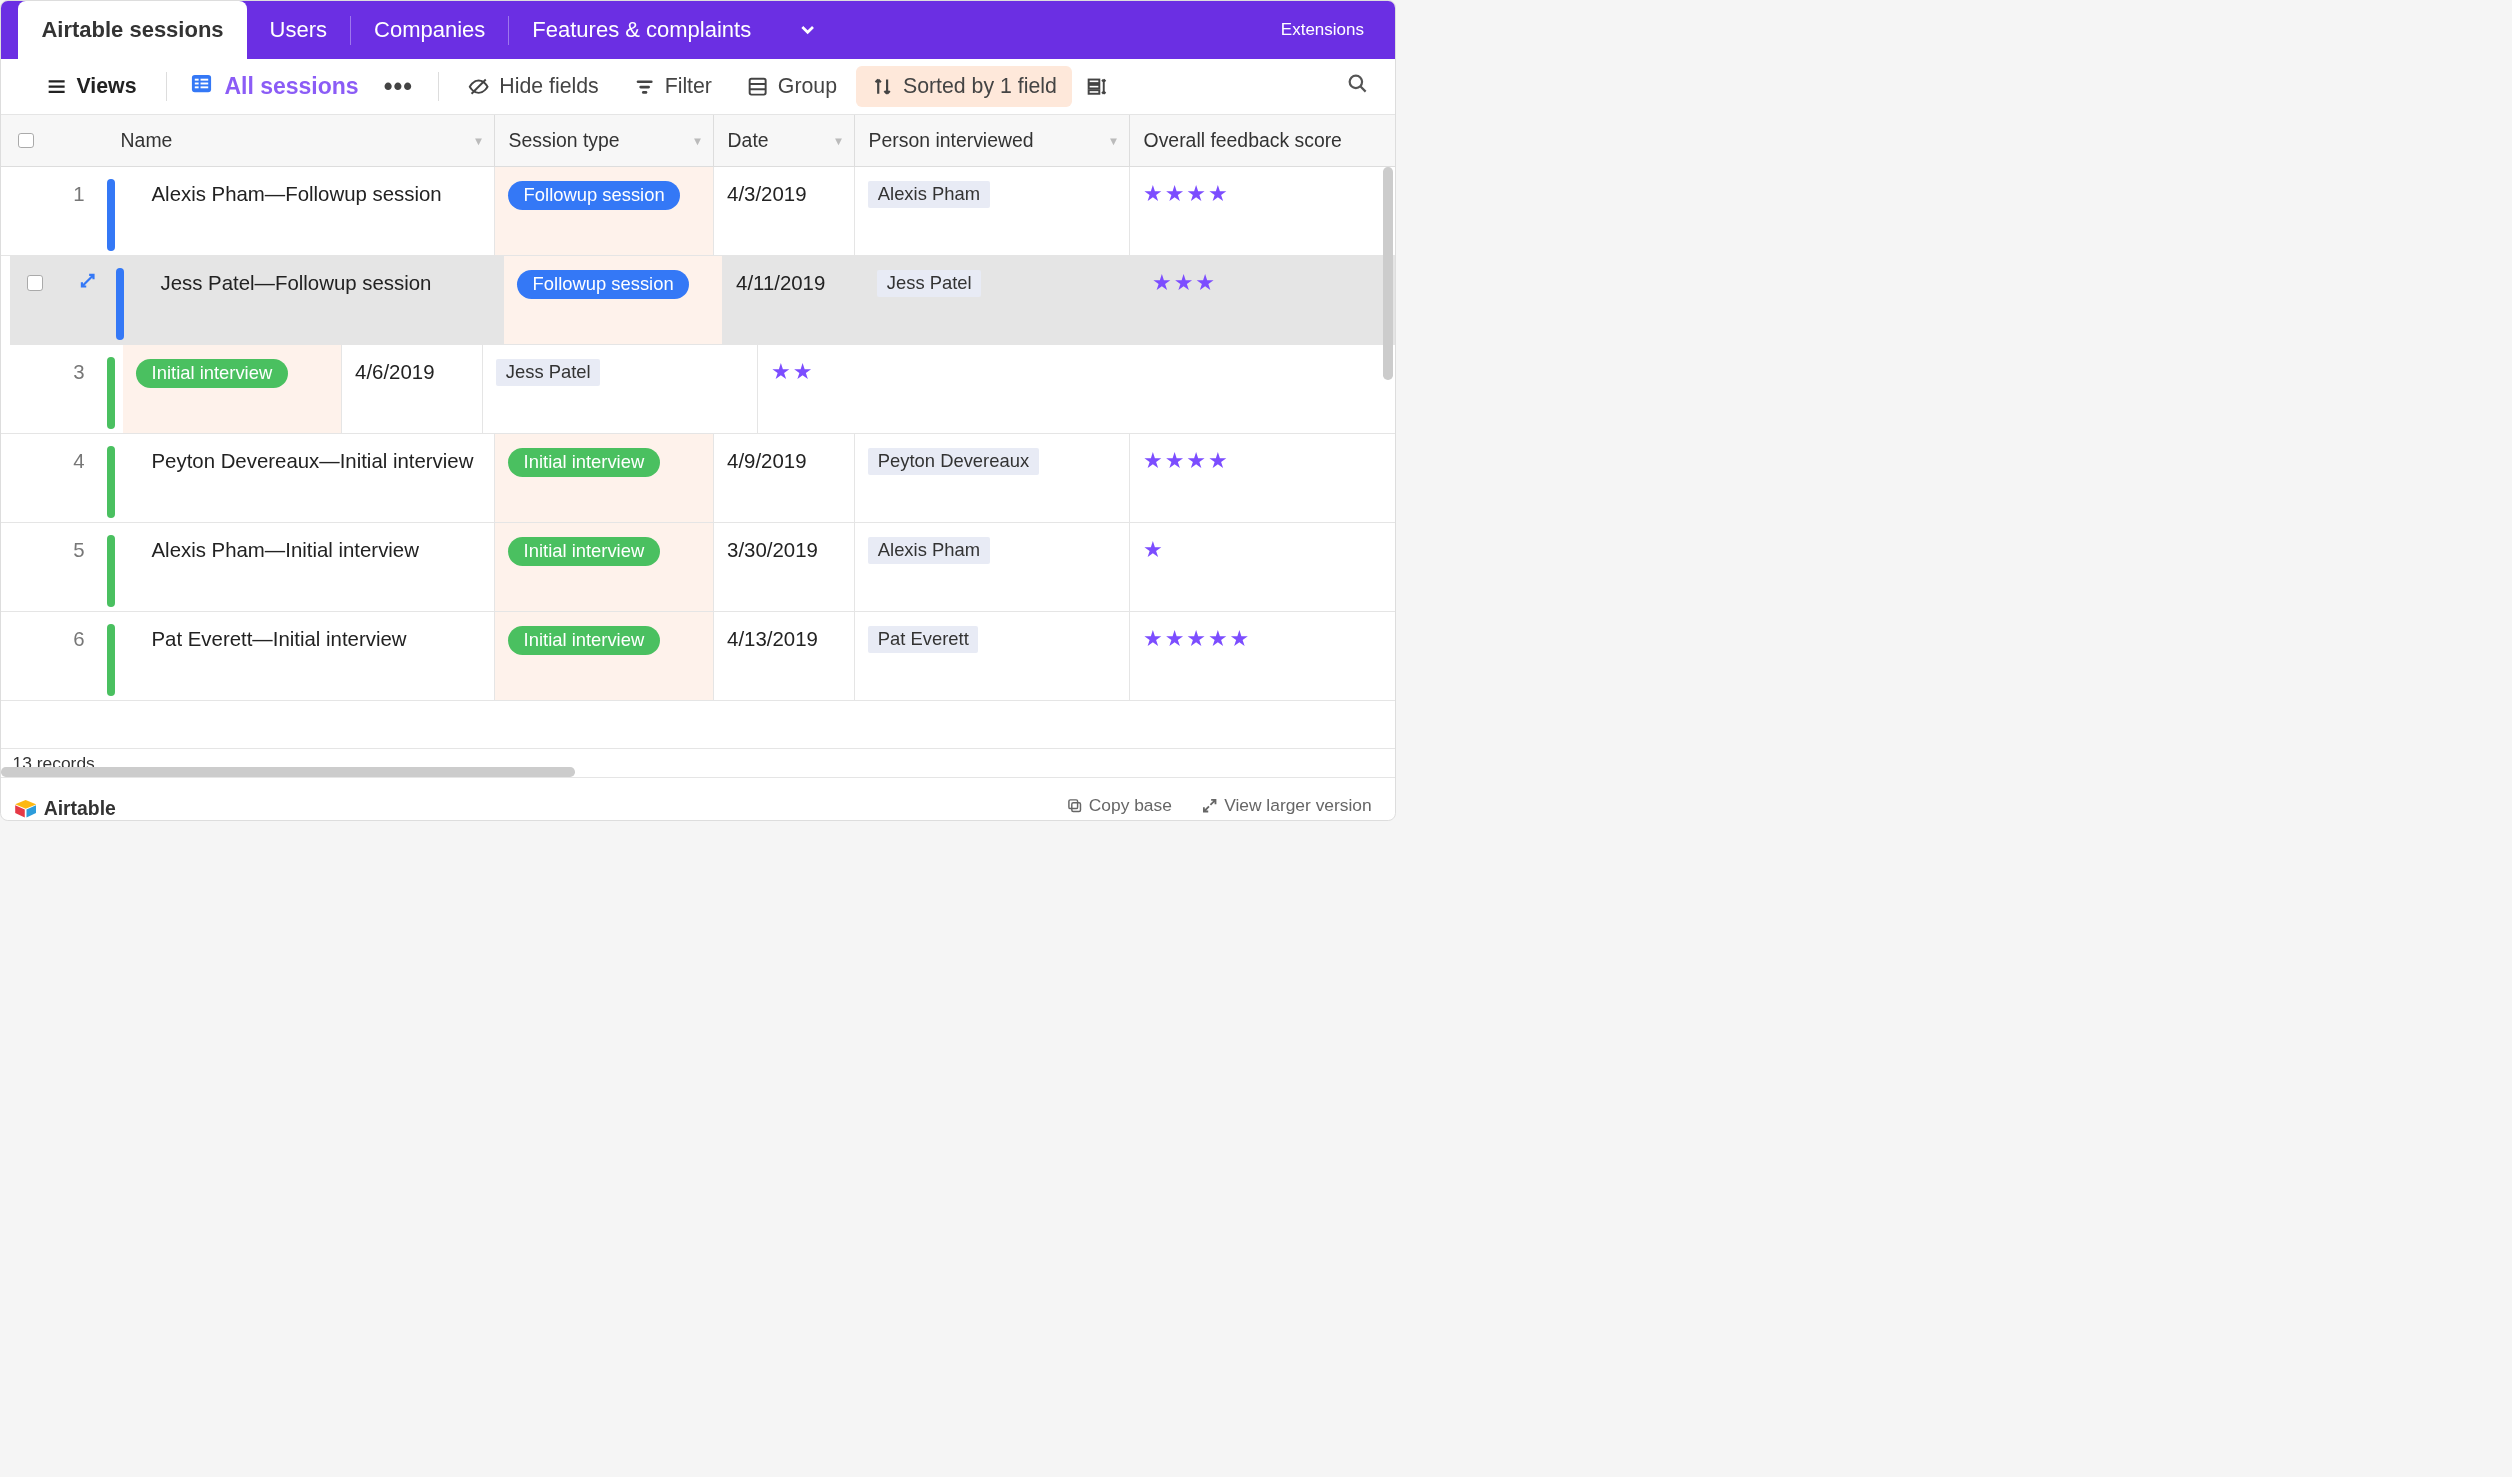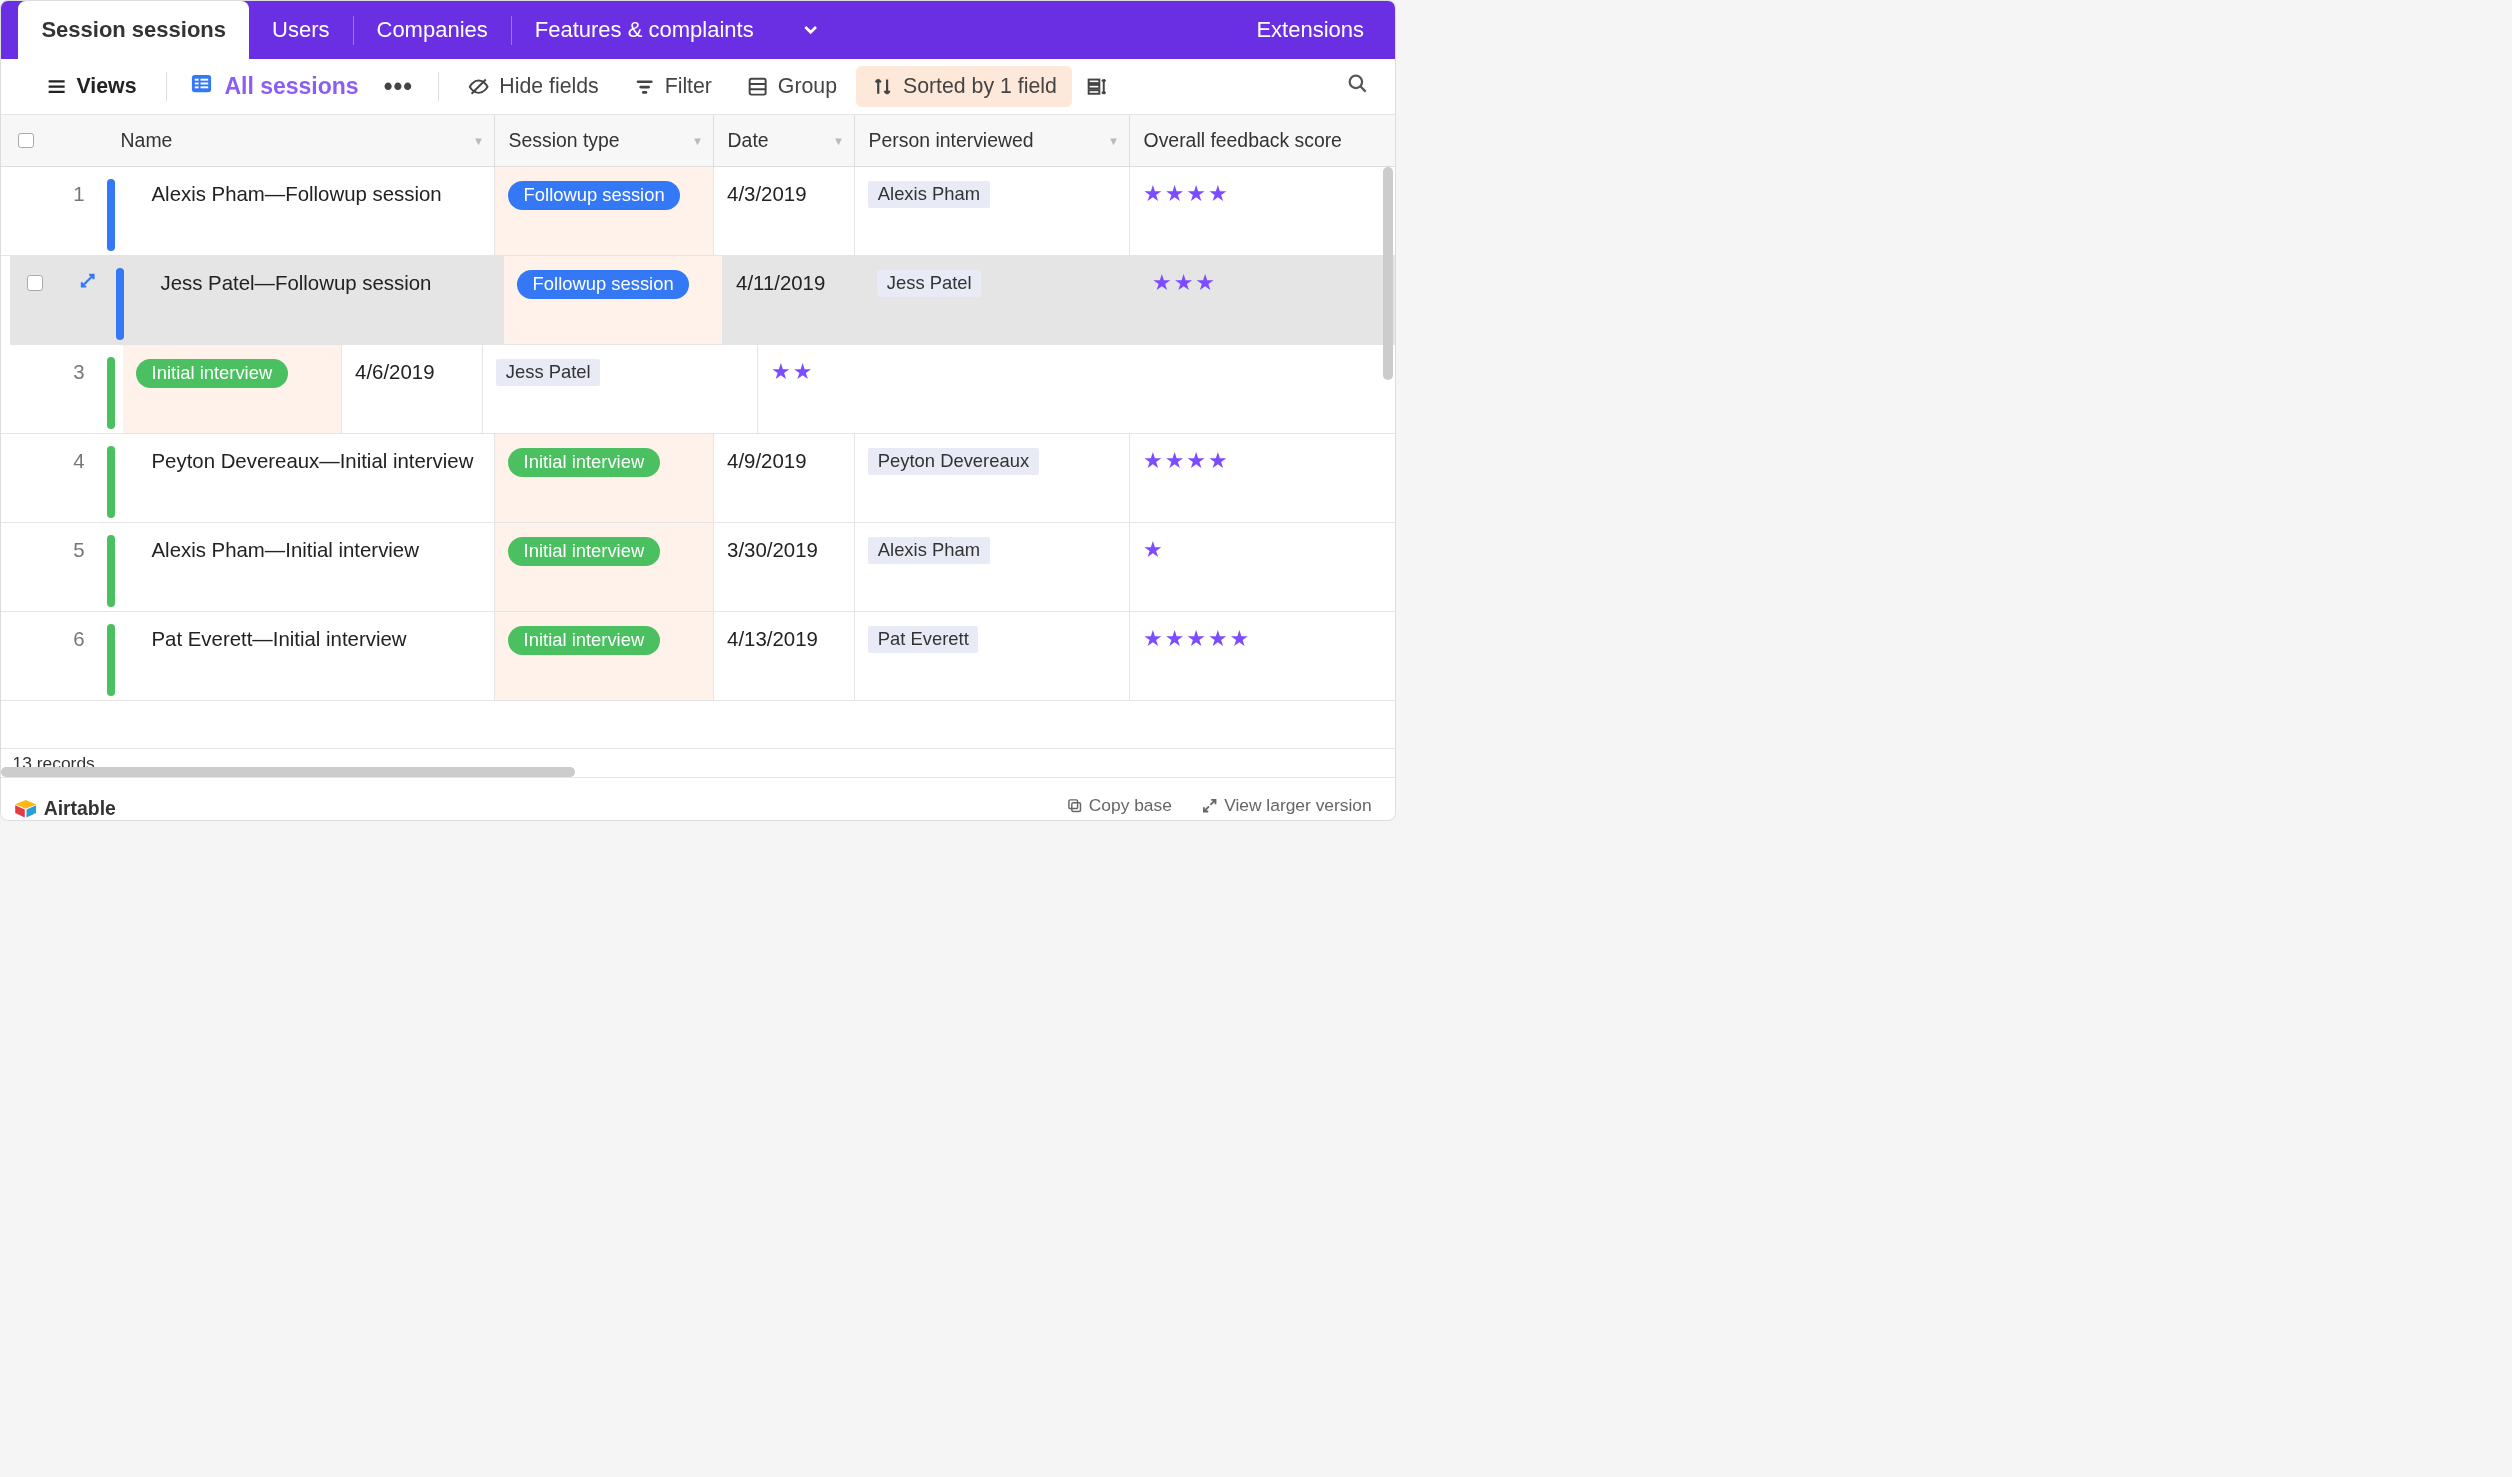--- a/index.html
+++ b/index.html
@@ -57,21 +57,21 @@
   padding: 0 23px;
   color: #fff;
   cursor: pointer;
   font-size: 19.4px;
 }
 .tabbar-spacer { flex: 1; }
 .tab-extensions {
   display: flex;
   align-items: center;
   color: #fff;
-  font-size: 22px;
+  font-size: 17px;
   font-weight: 500;
   padding: 0 21.3px;
   cursor: pointer;
 }
 
 
 .toolbar {
   display: flex;
   align-items: center;
   height: 56px;
@@ -280,21 +280,21 @@
 svg.icon { width: 21.3px; height: 21.3px; }
 </style>
 </head>
 <body>
 
 <div class="app">
 
   <div class="tabbar">
     <div id="tabs-container" style="display:flex;align-items:stretch;">
         <div class="tab active">
-          <span>Session sessions</span>
+          <span>Airtable sessions</span>
         </div>
         <div class="tab">
           <span>Users</span>
         </div>
         <div class="tab-sep"></div>
         <div class="tab">
           <span>Companies</span>
         </div>
         <div class="tab-sep"></div>
         <div class="tab">

